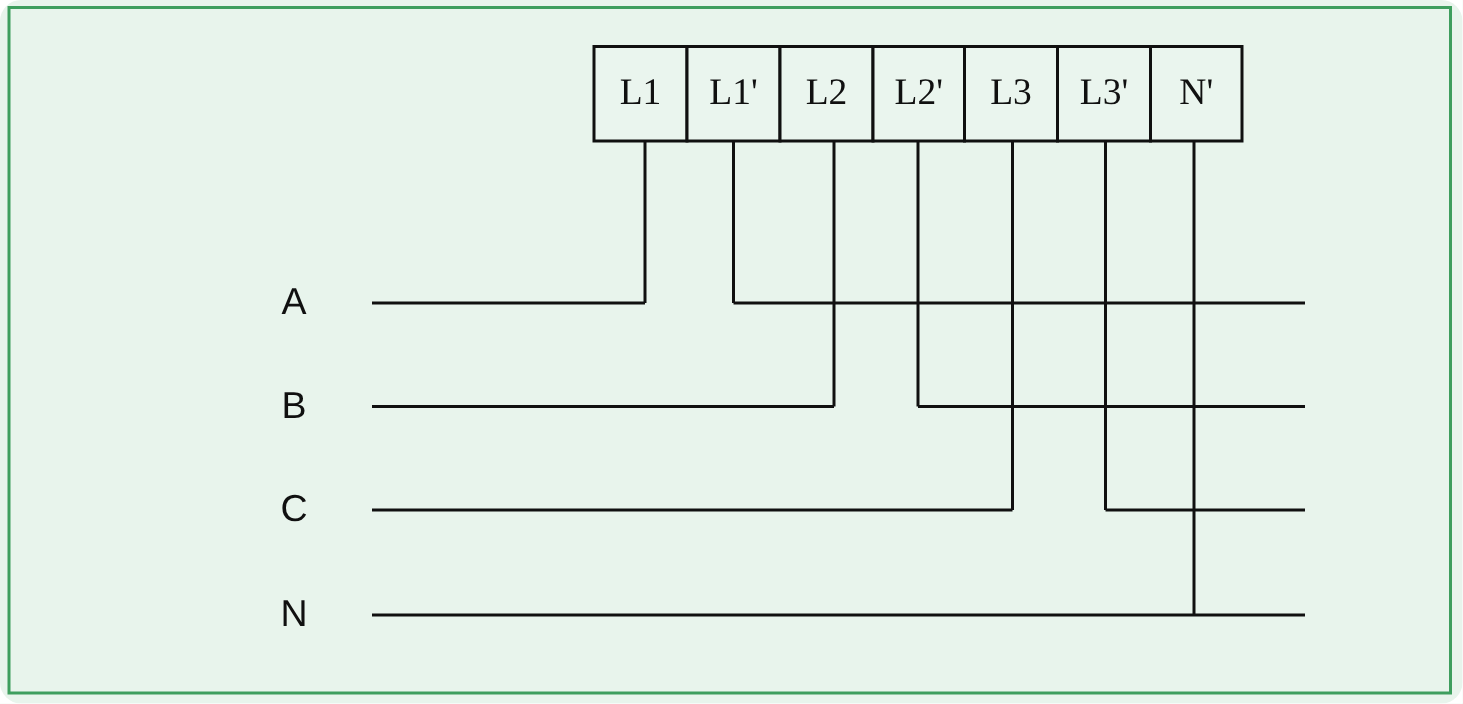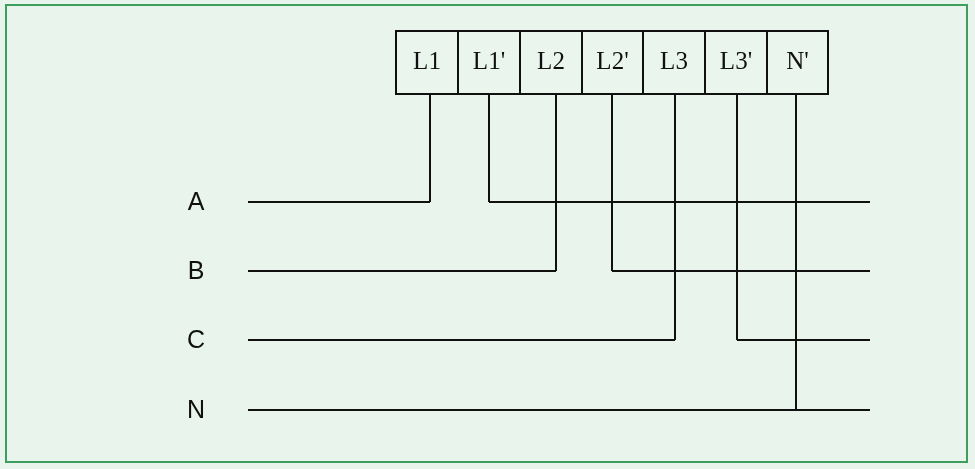--- a/index.html
+++ b/index.html
@@ -10,20 +10,21 @@
   }
   body {
     font-family: "Liberation Sans", sans-serif;
   }
   #canvas {
     position: relative;
     width: 975px;
     height: 469px;
     background: #e8f4ec;
     overflow: hidden;
+    border-radius: 14px;
   }
   #outer-border {
     position: absolute;
     left: 5px;
     top: 4px;
     width: 963px;
     height: 459px;
     border: 2px solid #3e9e5e;
     box-sizing: border-box;
     background: transparent;

